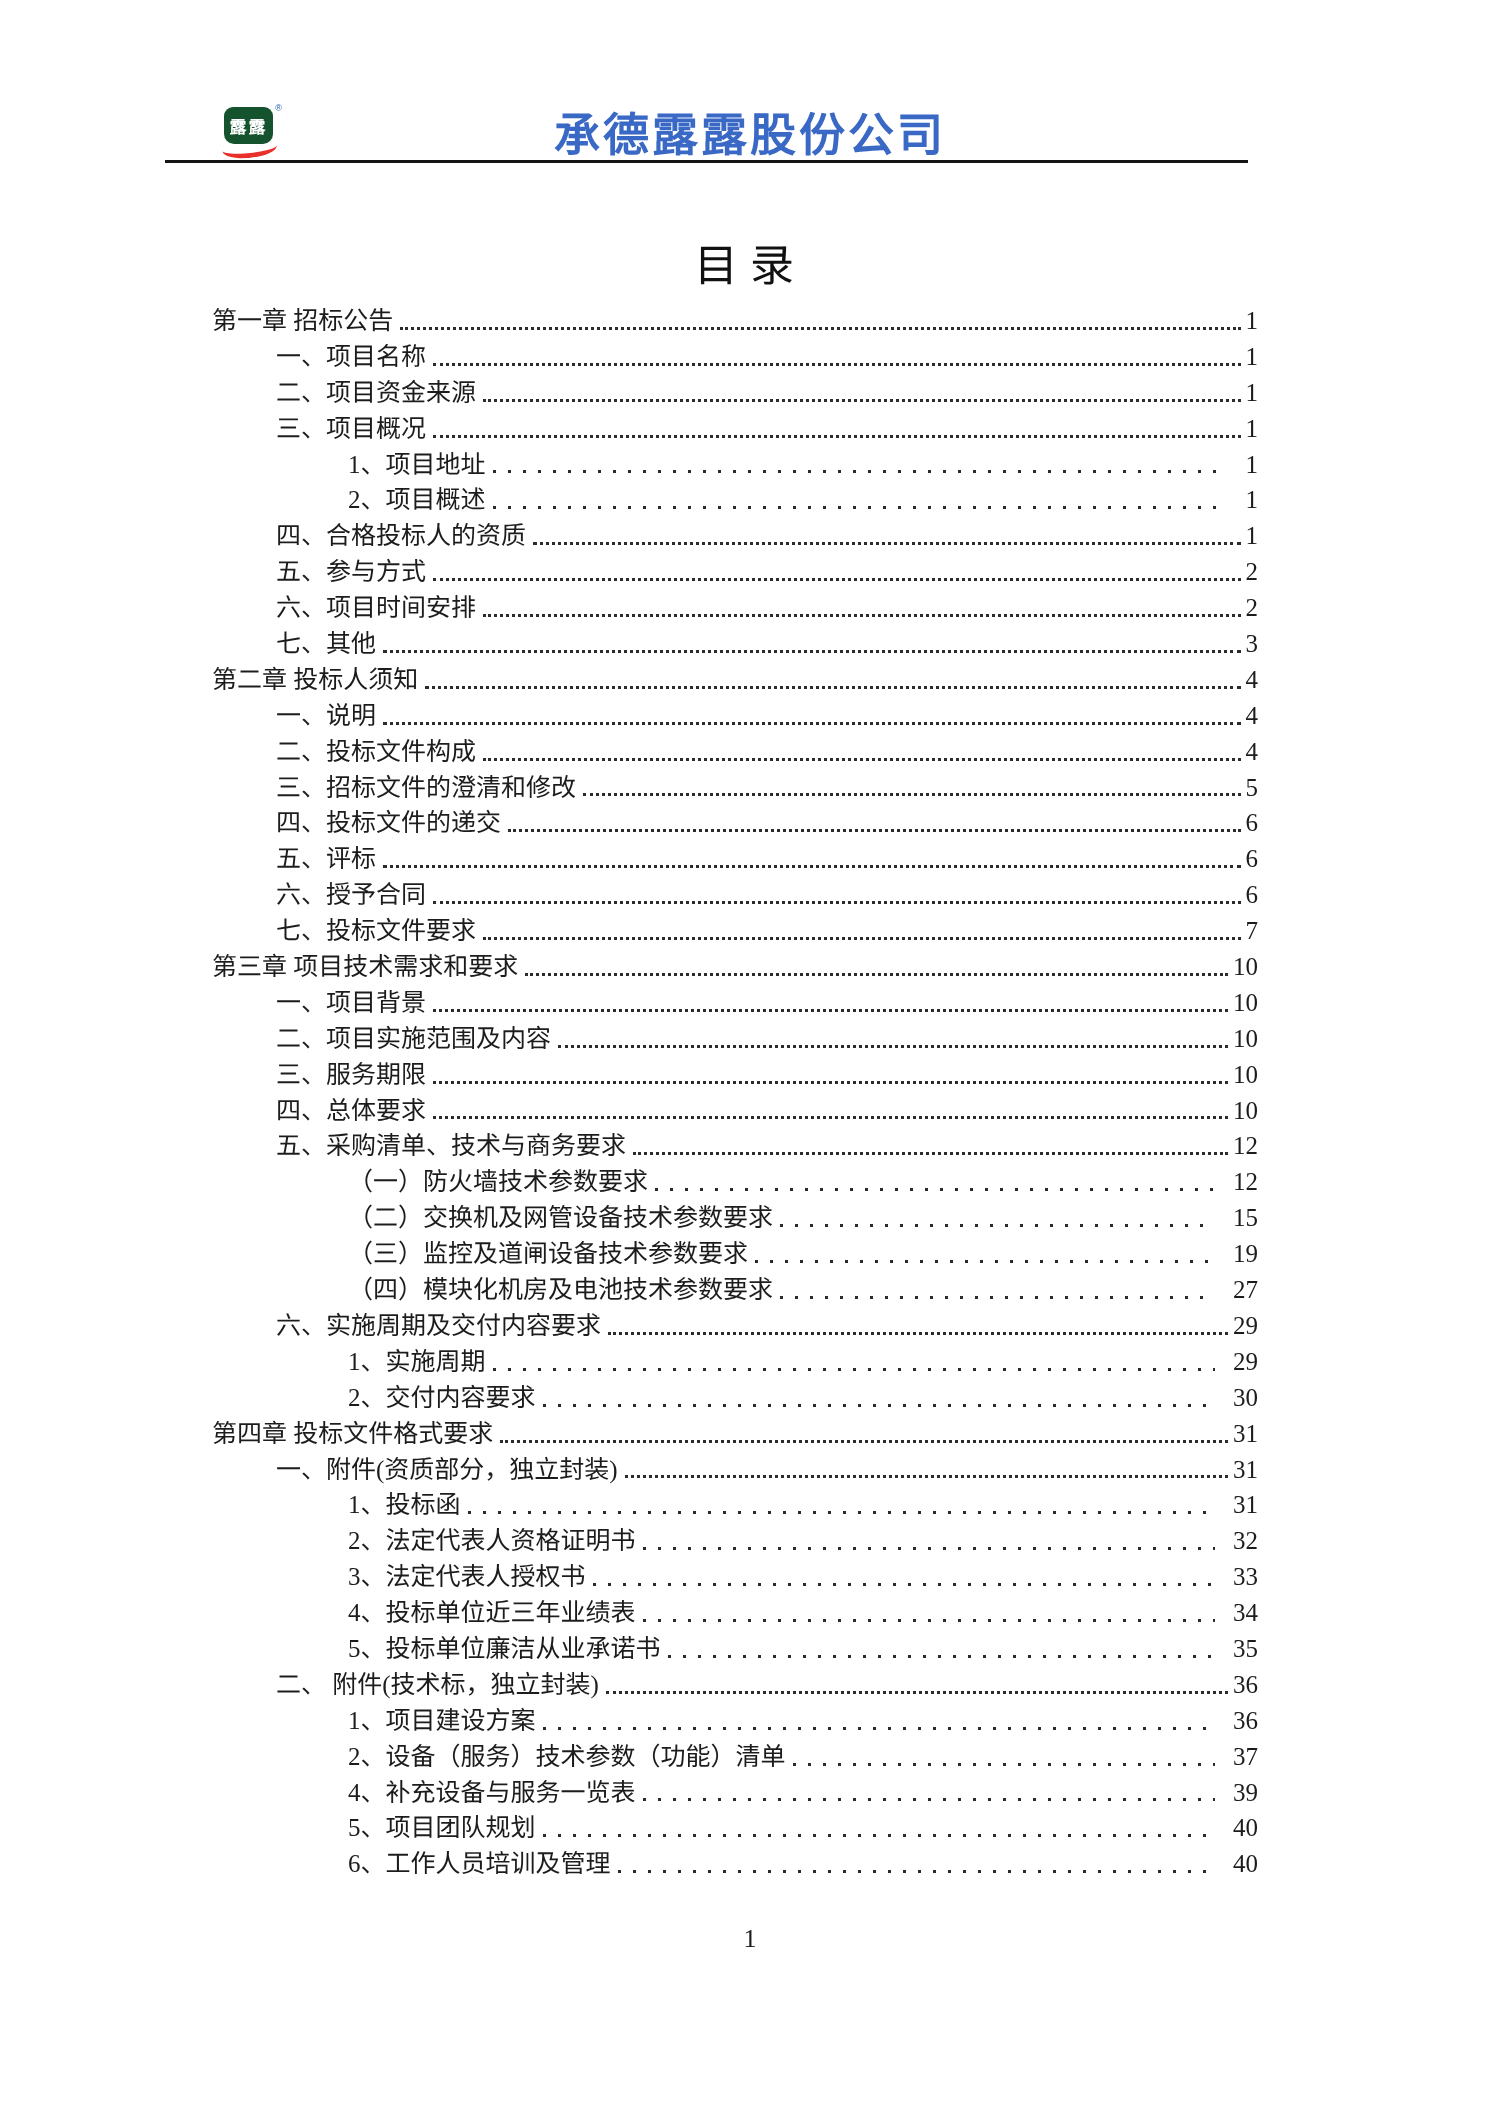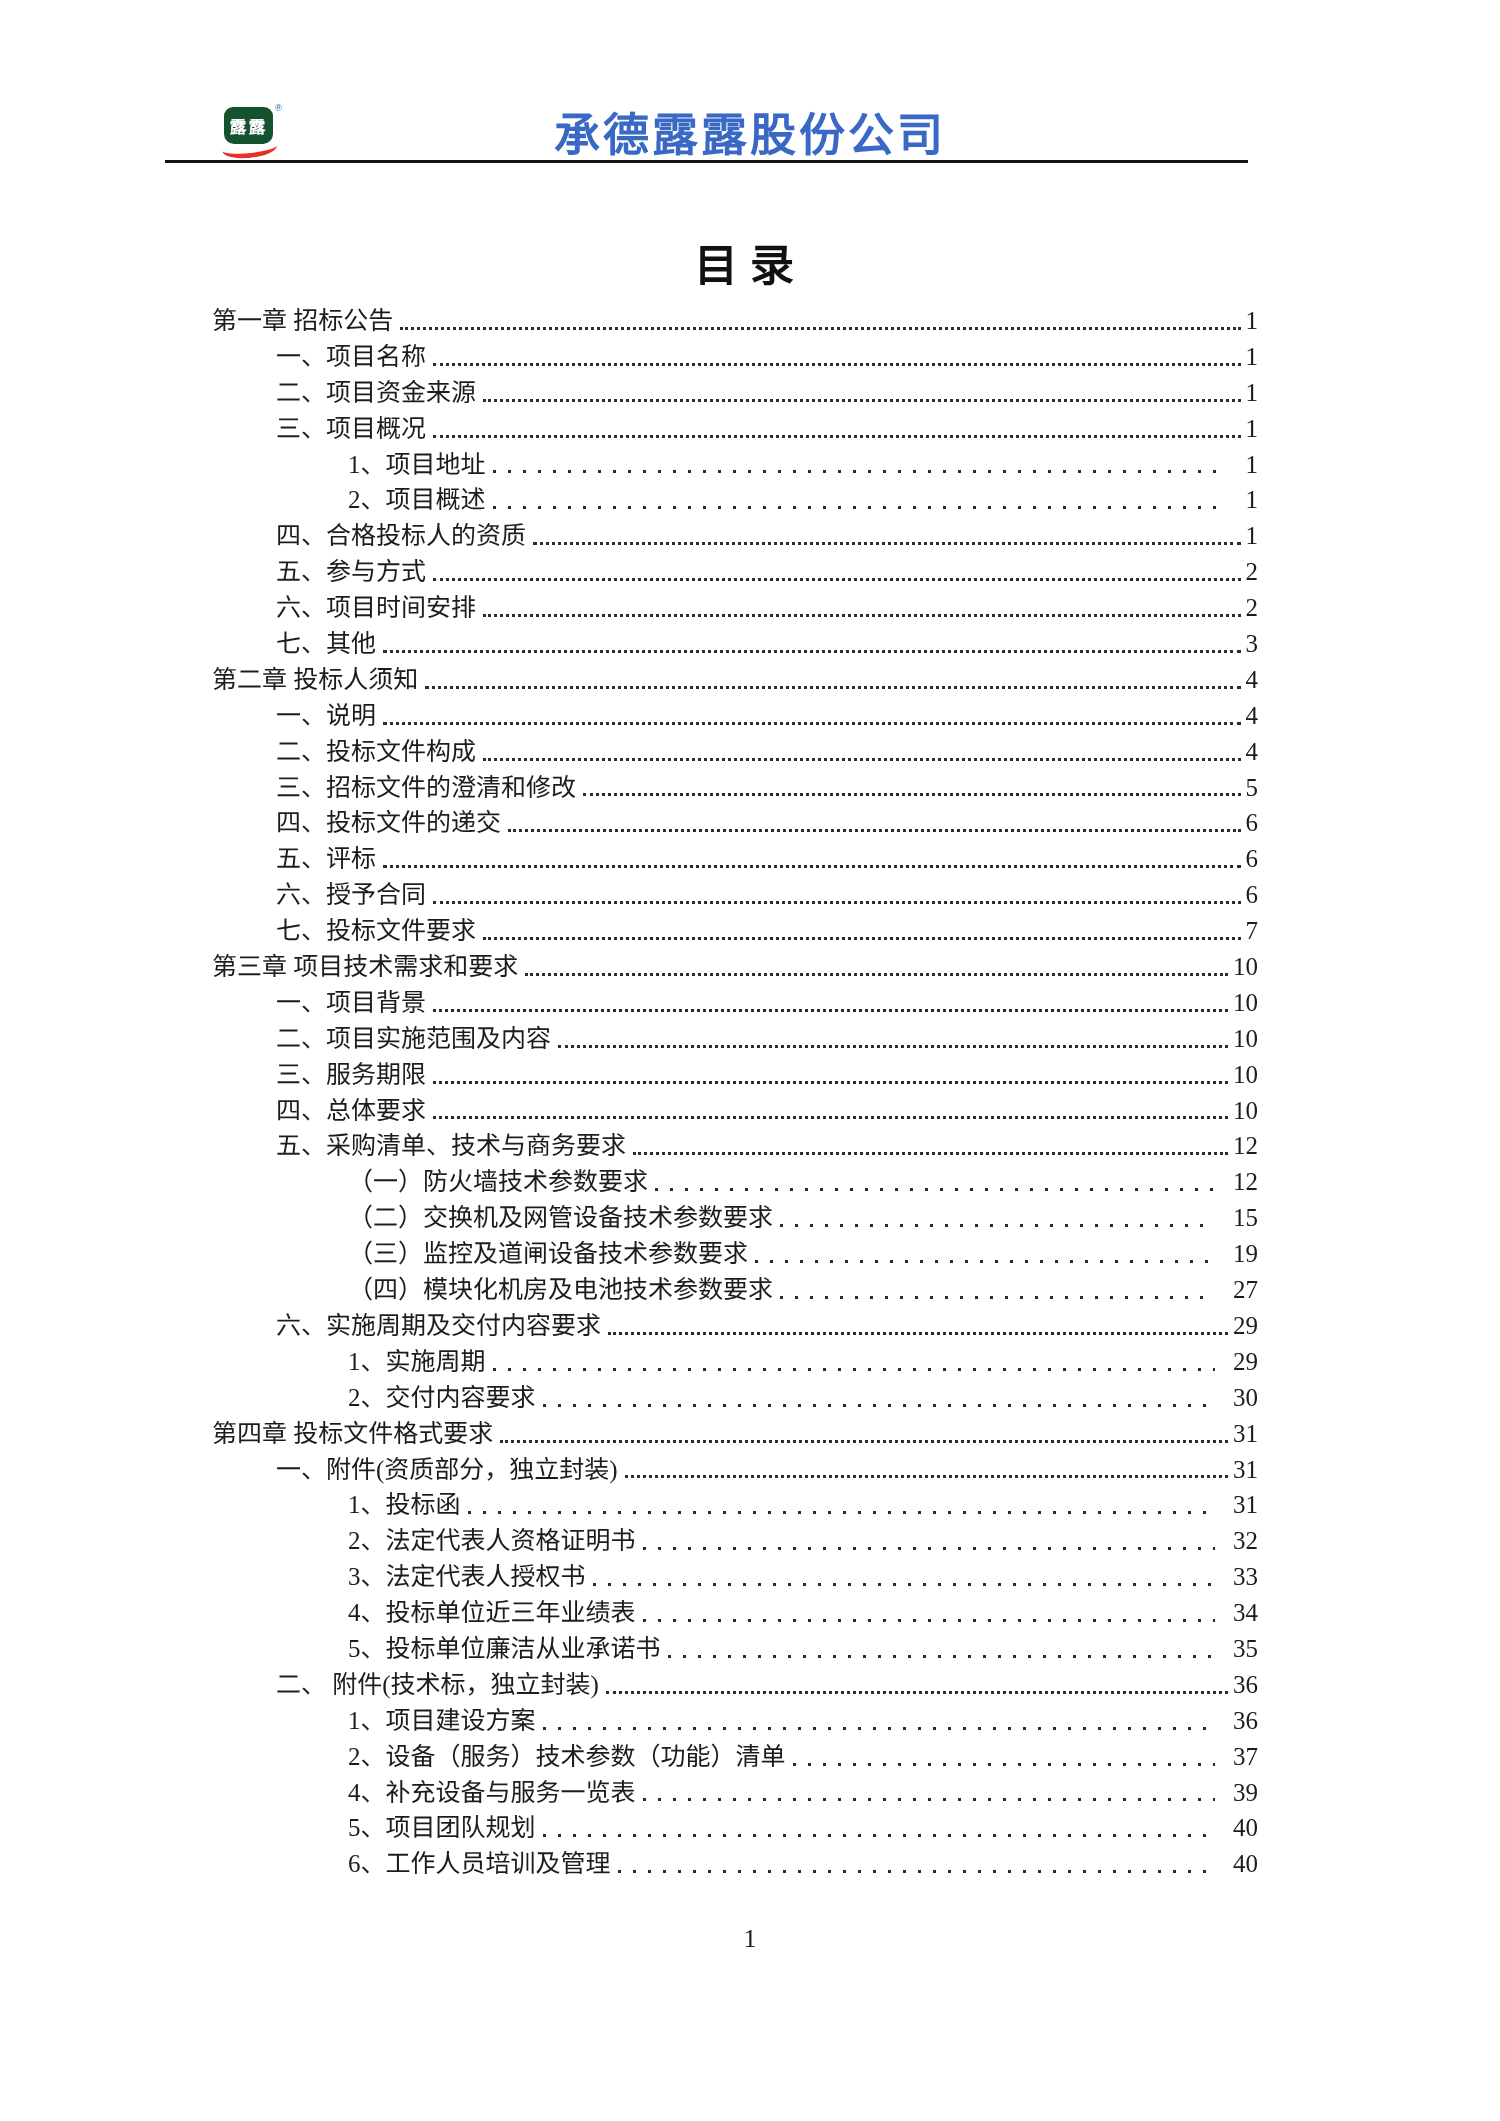--- a/index.html
+++ b/index.html
@@ -66,21 +66,21 @@
     width:1083px;
     border-top:3px solid #141414;
   }
 
   
   .doc-title{
     position:absolute;
     left:0; right:0; top:230px;
     text-align:center;
     font-family:"Liberation Sans","DejaVu Sans",sans-serif;
-    font-weight:bold;
+    font-weight:normal;
     font-size:44px;
     letter-spacing:12px;
     color:#111111;
   }
 
   
   .toc{
     position:absolute;
     left:170px; top:303px;
     width:1088px;

